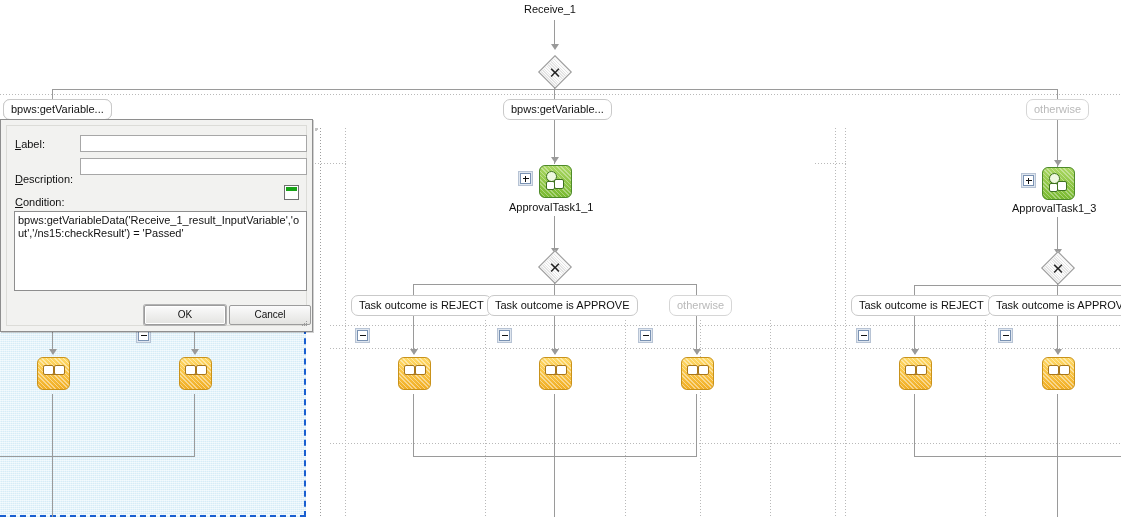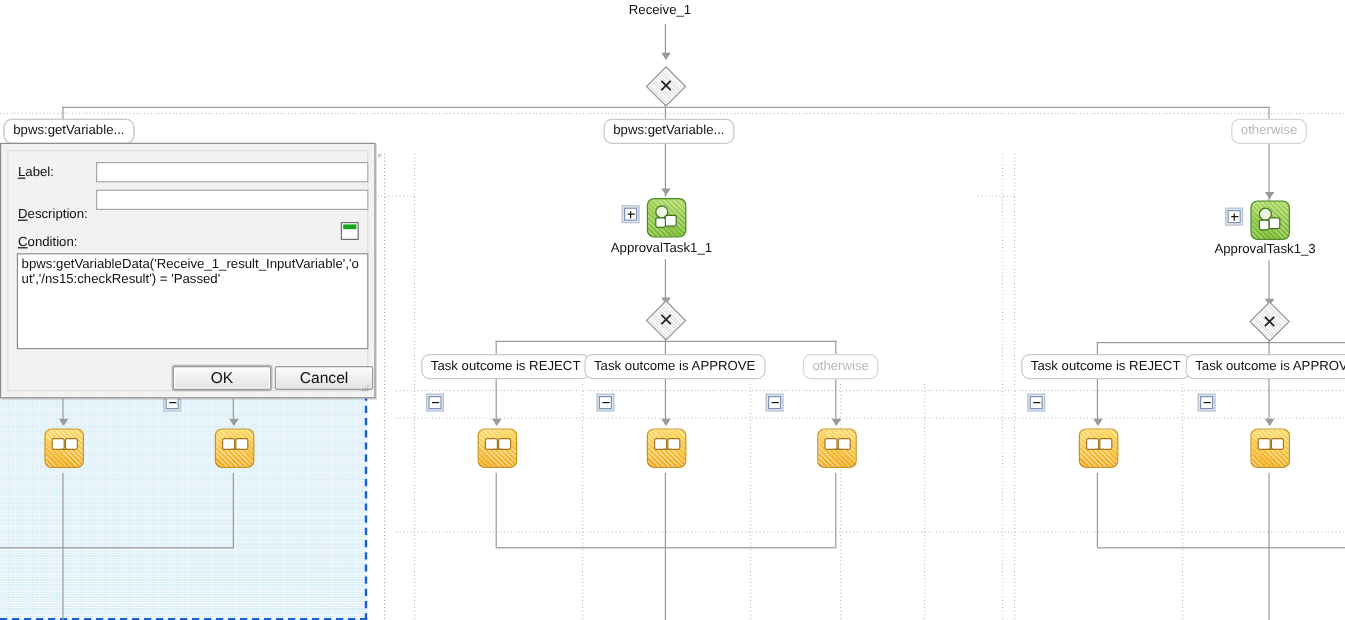--- a/index.html
+++ b/index.html
@@ -108,21 +108,21 @@
   .dlg-input{position:absolute;box-sizing:border-box;background:#ffffff;
      border:1px solid #a7a7a7;height:17px;font-size:11px;padding:1px 3px;
      font-family:"Liberation Sans",sans-serif;color:#111;outline:none;}
   .dlg-textarea{position:absolute;box-sizing:border-box;background:#ffffff;
      border:1px solid #8e8e8e;font-size:11px;padding:2px 3px;resize:none;
      font-family:"Liberation Sans",sans-serif;color:#111;line-height:13px;
      overflow:hidden;outline:none;}
   .dlg-btn{position:absolute;box-sizing:border-box;height:20px;width:82px;
      background:linear-gradient(#fbfbfb,#e3e3e0);
      border:1px solid #9c9c9c;border-radius:2px;
-     font-size:13px;font-family:"Liberation Sans",sans-serif;color:#111;
+     font-size:10px;font-family:"Liberation Sans",sans-serif;color:#111;
      text-align:center;line-height:18px;cursor:default;}
   .dlg-btn.focus{box-shadow:inset 0 0 0 1px #ffffff, 0 0 0 1px #b2b2b2;}
 
   
   #fx-icon{position:absolute;width:15px;height:15px;box-sizing:border-box;
      border:1px solid #6f6f6f;background:#ffffff;overflow:hidden;}
   #fx-icon .cap{position:absolute;left:1px;top:1px;right:1px;height:4px;background:#17a317;}
   #fx-icon .fx{position:absolute;left:0;top:4px;right:0;bottom:0;
      font-family:"Liberation Serif",serif;font-style:italic;font-size:9px;
      line-height:10px;text-align:center;color:#1a1a1a;padding-left:16px;}

